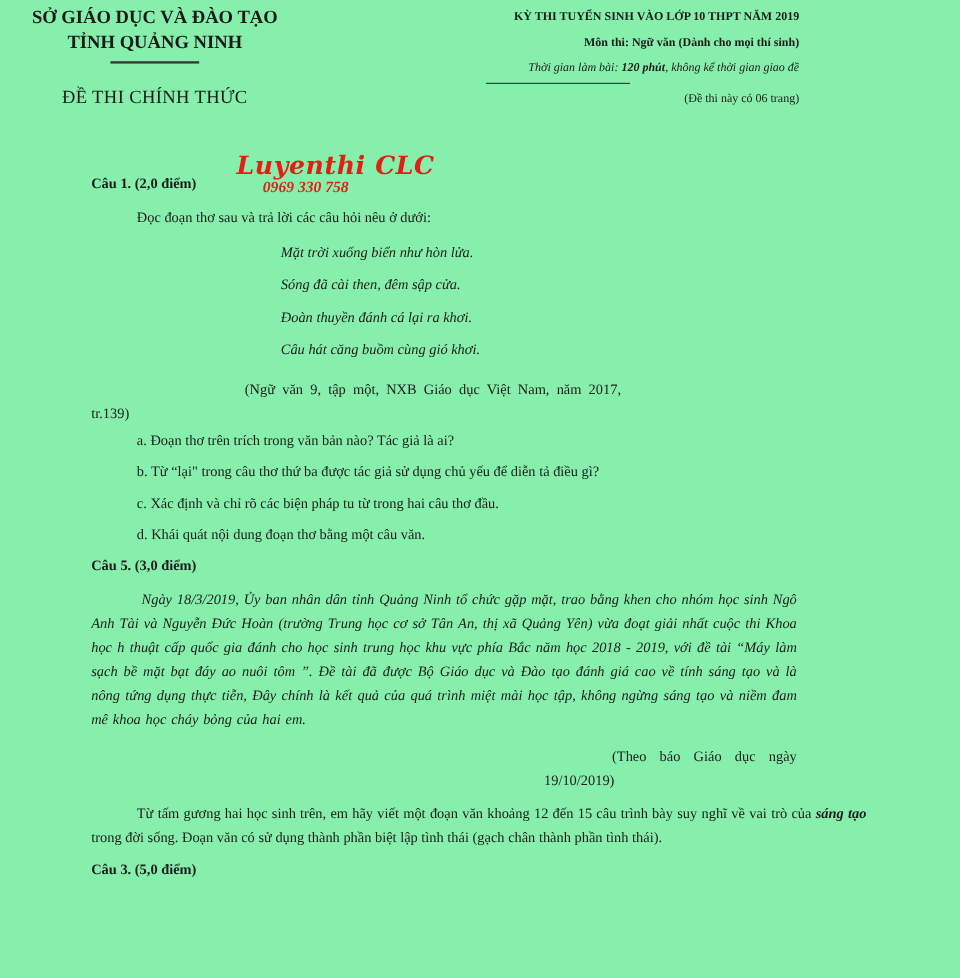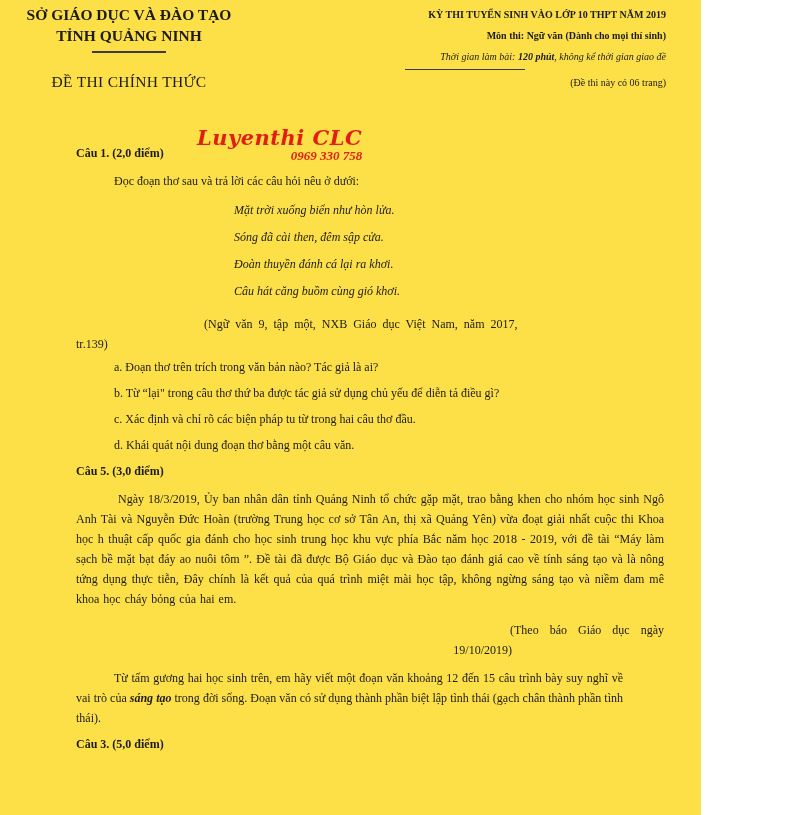--- a/index.html
+++ b/index.html
@@ -1,44 +1,44 @@
 <!DOCTYPE html>
 <html><head>
 <meta charset="utf-8">
 <style>
   html,body{margin:0;padding:0;background:#ffffff;}
   .page{
-    width:701px;height:815px;background:#fde047;position:relative;overflow:hidden;
+    width:800px;height:815px;background:#86efac;position:relative;overflow:hidden;
     font-family:"Liberation Serif","DejaVu Serif",serif;color:#1b1b1b;
   }
   
   .header{display:flex;padding-top:4px;}
   .h-left{width:258px;text-align:center;font-size:15.5px;line-height:21px;}
   .h-left .hb{font-weight:bold;}
   .rule-left{width:74px;border-top:2px solid #3a3a3a;margin:5px auto 0;}
   .exam-label{margin-top:18px;font-size:15.5px;letter-spacing:.3px;}
   .h-right{width:402px;margin-left:6px;text-align:right;font-size:10px;line-height:21px;}
   .h-right .hb{font-weight:bold;}
   .time-line{font-style:italic;}
   .rule-right{width:120px;border-top:1.5px solid #3a3a3a;margin:2px auto 2px;}
   
-  .watermark{position:absolute;left:197px;top:127px;text-align:right;line-height:1;}
+  .watermark{position:absolute;left:197px;top:127px;text-align:left;line-height:1;}
   .brand{font-size:21px;font-weight:bold;font-style:italic;letter-spacing:.5px;
          font-family:"DejaVu Serif","Liberation Serif",serif;}
   .phone{font-size:13px;font-weight:bold;font-style:italic;margin-top:1px;padding-left:22px;}
   
   .main{margin:50px 78px 0 76px;font-size:12px;line-height:20px;}
   .main p{margin:0 0 6px 0;}
   .qh{font-weight:bold;margin-bottom:8px !important;}
   .indent{text-indent:38px;}
   .just{text-align:justify;}
   .poem{margin:3px 0 9px 158px;font-style:italic;line-height:27px;}
   .citation{margin-bottom:3px;}
   .cit1{padding-left:128px;word-spacing:3px;}
-  .passage{width:588px;text-align:justify;text-indent:42px;word-spacing:1px;}
+  .passage{font-style:italic;width:588px;text-align:justify;text-indent:42px;word-spacing:1px;}
   .source{width:588px;margin-bottom:8px;margin-top:11px;}
   .src1{text-align:right;word-spacing:8px;}
   .src2{text-align:right;padding-right:152px;}
   .bi{font-weight:bold;font-style:italic;}
 </style>
 </head>
 <body>
 
 <div class="page">
 

